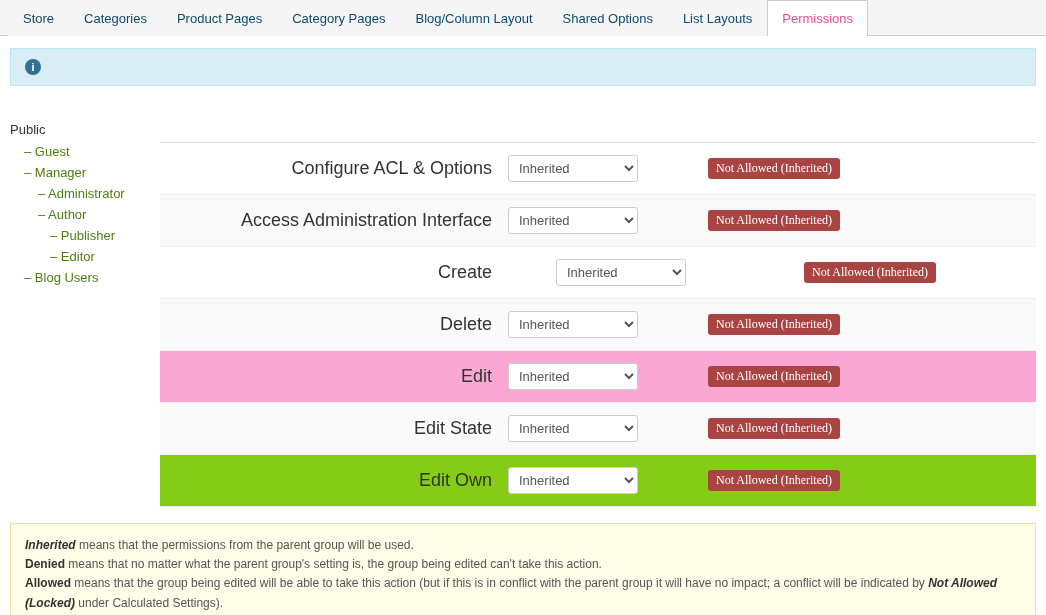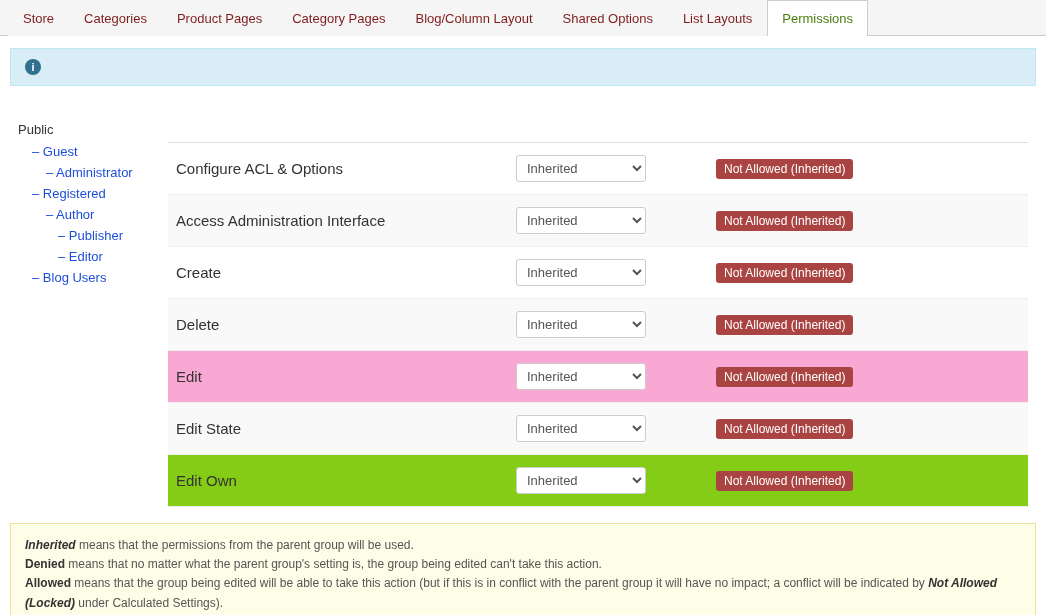--- a/index.html
+++ b/index.html
@@ -3,32 +3,32 @@
   <meta charset="utf-8">
   <style>
     * { box-sizing: border-box; margin: 0; padding: 0; }
     body { font-family: Arial, sans-serif; font-size: 13px; color: #333; background: #fff; width: 1046px; }
 
     
     .tabs { display: flex; border-bottom: 1px solid #ccc; background: #f5f5f5; padding: 0 8px; }
     .tab {
       padding: 10px 14px;
       cursor: pointer;
-      color: #7f1d1d;
+      color: #0c4a6e;
       text-decoration: none;
       font-size: 13px;
       border: 1px solid transparent;
       border-bottom: none;
       margin-bottom: -1px;
       background: #f5f5f5;
     }
     .tab.active {
       background: #fff;
       border-color: #ccc;
-      color: #4d7c0f;
+      color: #ec4899;
       font-weight: normal;
     }
 
     
     .info-bar {
       background: #d9edf7;
       border: 1px solid #bce8f1;
       color: #31708f;
       padding: 10px 14px;
       margin: 12px 10px;
@@ -46,52 +46,52 @@
       font-weight: bold;
       display: inline-flex; align-items: center; justify-content: center;
       flex-shrink: 0;
     }
     .info-bar a { color: #2b8dc8; }
 
     
     .manage-text { padding: 6px 10px 10px 10px; font-size: 13px; color: #333; }
 
     
-    .main-layout { display: flex; padding: 0 18px; }
+    .main-layout { display: flex; padding: 0 10px; }
 
     
     .sidebar { width: 150px; flex-shrink: 0; padding-top: 4px; }
     .sidebar-group-label { font-size: 13px; color: #333; padding: 4px 0; font-weight: normal; }
-    .sidebar-item { font-size: 13px; color: #1d4ed8; padding: 3px 0 3px 14px; cursor: pointer; }
+    .sidebar-item { font-size: 13px; color: #4d7c0f; padding: 3px 0 3px 14px; cursor: pointer; }
     .sidebar-item.level2 { padding-left: 28px; }
     .sidebar-item.level3 { padding-left: 40px; }
 
     
     .content-area { flex: 1; }
     .perm-header { display: flex; padding: 8px 0; border-bottom: 1px solid #ddd; }
     .col-action { width: 340px; font-weight: bold; color: #333; font-size: 13px; padding: 6px 8px; }
     .col-setting { width: 200px; font-weight: bold; color: #333; font-size: 13px; padding: 6px 8px; }
     .col-calc { flex: 1; font-weight: bold; color: #333; font-size: 13px; padding: 6px 8px; }
 
     .perm-row { display: flex; align-items: center; border-bottom: 1px solid #eee; padding: 8px 0; }
     .perm-row:nth-child(odd) { background: #fff; }
     .perm-row:nth-child(even) { background: #f9f9f9; }
-    .perm-action { width: 340px; padding: 4px 8px; font-size: 15px; color: #333; }
+    .perm-action { width: 340px; padding: 4px 8px; font-size: 18px; color: #333; text-align: right; }
     .perm-select-wrap { width: 200px; padding: 4px 8px; }
     .perm-select {
       width: 130px;
       padding: 4px 6px;
       border: 1px solid #ccc;
       border-radius: 3px;
       font-size: 13px;
       background: #fff;
       color: #555;
       cursor: pointer;
     }
-    .perm-calc { flex: 1; padding: 4px 8px; }
+    .perm-calc { flex: 1; padding: 4px 8px; font-family: Liberation Serif, serif; }
     .badge-not-allowed {
       background: #a94442;
       color: #fff;
       padding: 3px 8px;
       border-radius: 3px;
       font-size: 12px;
       display: inline-block;
     }
 
     
@@ -130,22 +130,22 @@
 </div>
 
 <div class="manage-text"></div>
 
 <div class="main-layout">
 
   <div class="sidebar">
 
   <div class="sidebar-group-label">Public</div>
       <div class="sidebar-item">– Guest</div>
+      <div class="sidebar-item">– Manager</div>
       <div class="sidebar-item level2">– Administrator</div>
-      <div class="sidebar-item">– Registered</div>
       <div class="sidebar-item level2">– Author</div>
       <div class="sidebar-item level3">– Publisher</div>
       <div class="sidebar-item level3">– Editor</div>
       <div class="sidebar-item">– Blog Users</div>
     </div>
 
   <div class="content-area">
 
     <div class="perm-header">
       <div class="col-action"></div>
@@ -157,21 +157,21 @@
         <div class="perm-row" style="background: rgb(255, 255, 255);">
           <div class="perm-action">Configure ACL &amp; Options</div>
           <div class="perm-select-wrap"><select class="perm-select"><option>Inherited</option><option>Allowed</option><option>Denied</option></select></div>
           <div class="perm-calc"><span class="badge-not-allowed">Not Allowed (Inherited)</span></div>
         </div>
         <div class="perm-row" style="background: rgb(249, 249, 249);">
           <div class="perm-action">Access Administration Interface</div>
           <div class="perm-select-wrap"><select class="perm-select"><option>Inherited</option><option>Allowed</option><option>Denied</option></select></div>
           <div class="perm-calc"><span class="badge-not-allowed">Not Allowed (Inherited)</span></div>
         </div>
-        <div class="perm-row" style="background: rgb(255, 255, 255);">
+        <div class="perm-row" style="background: rgb(255, 255, 255); gap: 48px;">
           <div class="perm-action">Create</div>
           <div class="perm-select-wrap"><select class="perm-select"><option>Inherited</option><option>Allowed</option><option>Denied</option></select></div>
           <div class="perm-calc"><span class="badge-not-allowed">Not Allowed (Inherited)</span></div>
         </div>
         <div class="perm-row" style="background: rgb(249, 249, 249);">
           <div class="perm-action">Delete</div>
           <div class="perm-select-wrap"><select class="perm-select"><option>Inherited</option><option>Allowed</option><option>Denied</option></select></div>
           <div class="perm-calc"><span class="badge-not-allowed">Not Allowed (Inherited)</span></div>
         </div>
         <div class="perm-row" style="background: #f9a8d4;">

